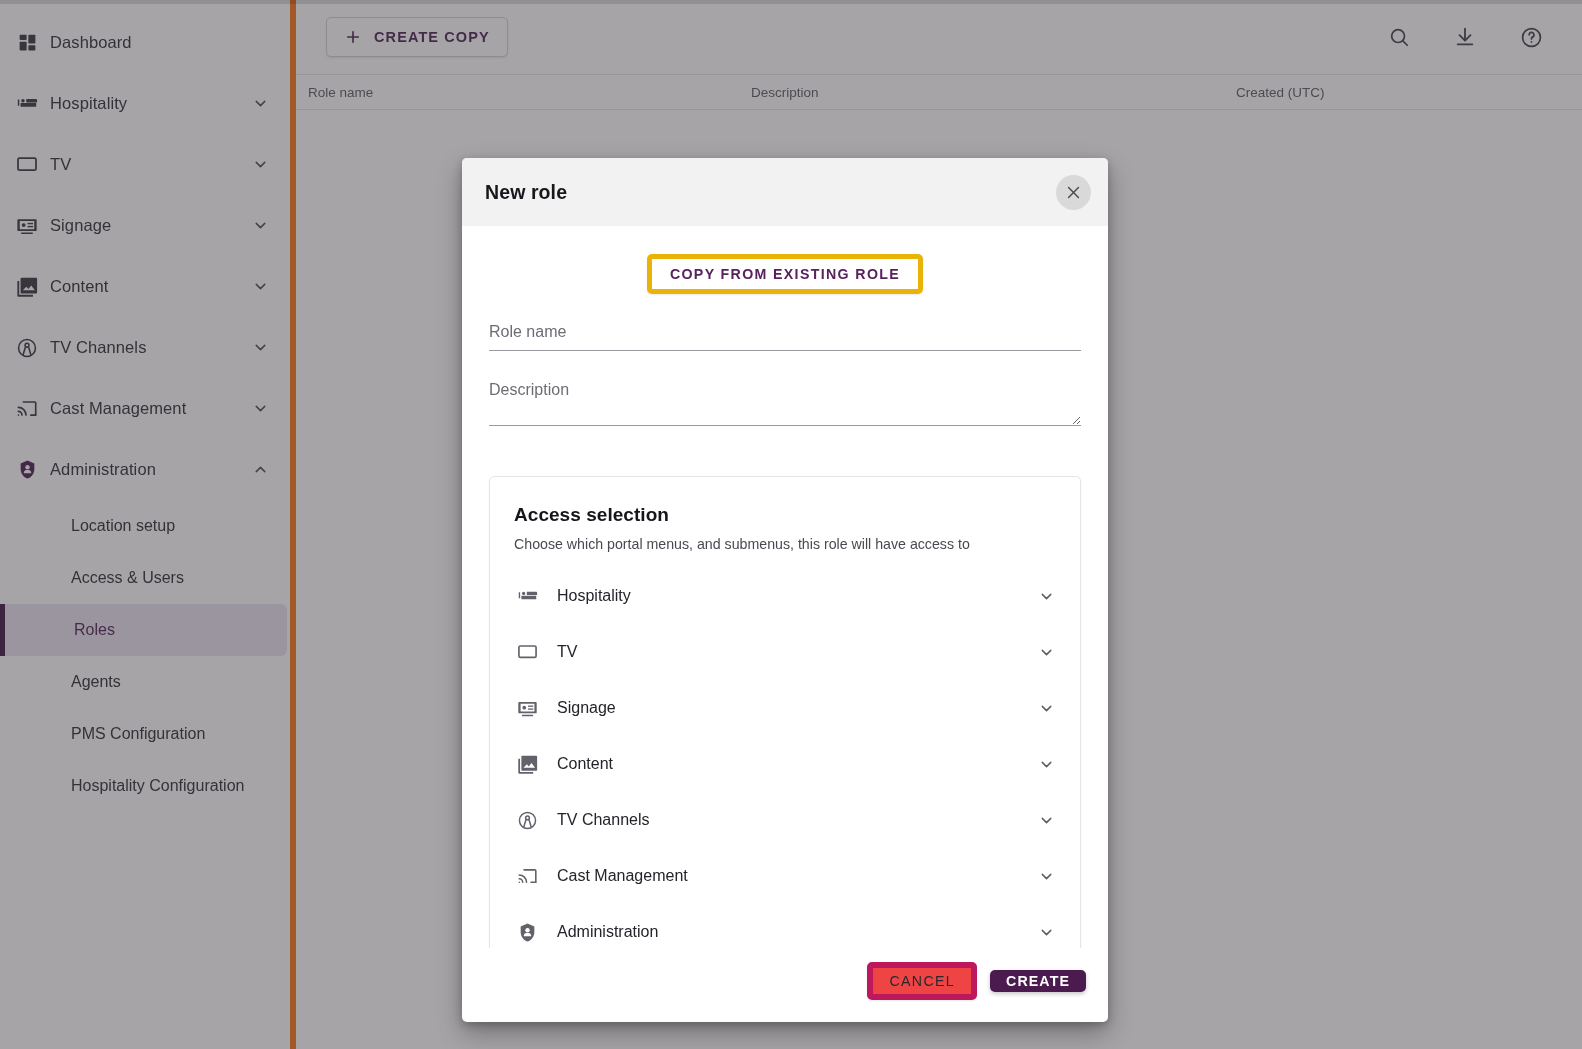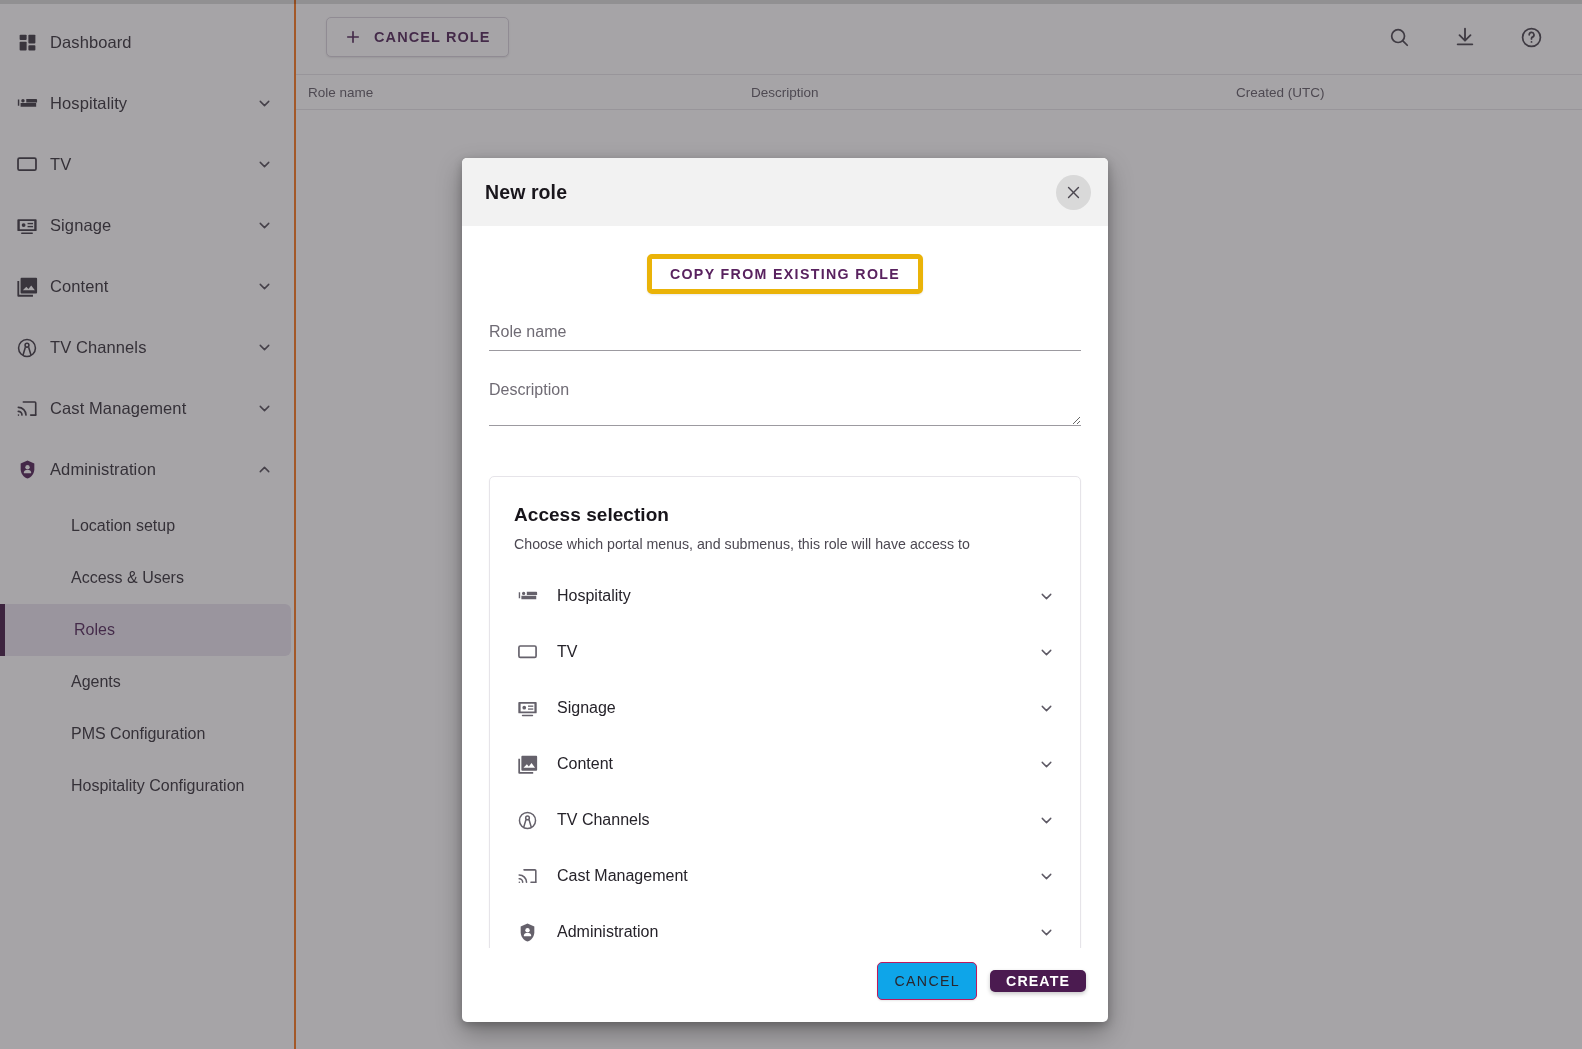--- a/index.html
+++ b/index.html
@@ -11,21 +11,21 @@
   }
 
   #root { position: relative; width: 1582px; height: 1049px; }
 
   
   .app { position: absolute; inset: 0; display: flex; background: #ffffff; }
 
   .sidebar {
     width: 296px; flex: 0 0 296px; height: 1049px;
     background: #ffffff;
-    border-right: 2px solid #f97316;
+    border-right: 6px solid #f97316;
     padding-top: 12px;
     position: relative;
   }
   .nav-item {
     height: 61px; display: flex; align-items: center;
     padding: 0 20px 0 14px; cursor: pointer; position: relative;
   }
   .nav-icon {
     width: 26px; height: 26px; flex: 0 0 26px;
     display: flex; align-items: center; justify-content: center;
@@ -165,22 +165,22 @@
     display: flex; align-items: center; justify-content: center; color: #65616b;
   }
   .access-label { flex: 1 1 auto; font-size: 16px; color: #26232a; }
   .access-chev { width: 20px; height: 20px; color: #5d5964; display:flex; align-items:center; justify-content:center; }
 
   .dialog-footer {
     flex: 0 0 74px; display: flex; align-items: center; justify-content: flex-end;
     gap: 13px; padding: 0 22px 8px 0;
   }
   .btn-cancel {
-    height: 38px; padding: 0 16px; border: 1px solid #be185d; border-radius: 5px;
-    background: #0ea5e9; color: #2a272e; font-size: 14.2px; letter-spacing: 1.35px;
+    height: 38px; padding: 0 16px; border: 6px solid #be185d; border-radius: 5px;
+    background: #ef4444; color: #2a272e; font-size: 14.2px; letter-spacing: 1.35px;
     font-family: "Liberation Sans", sans-serif; cursor: pointer;
     box-shadow: 0 1px 2px rgba(0,0,0,.09);
   }
   .btn-create {
     height: 22px; padding: 0 16px; border: none; border-radius: 5px;
     background: #4b1b50; color: #ffffff; font-size: 14.2px; font-weight: 700; letter-spacing: 1.1px;
     font-family: "Liberation Sans", sans-serif; cursor: pointer;
     box-shadow: 0 2px 4px rgba(0,0,0,.22);
   }
 
@@ -341,21 +341,21 @@
     <main class="content-area">
 
       <div class="toolbar">
         <button class="create-role-btn">
           <span style="display:flex">
             <svg width="18" height="18" viewBox="0 0 24 24" fill="none" stroke="currentColor" stroke-width="2.2" stroke-linecap="round">
                 <line x1="12" y1="5" x2="12" y2="19"></line>
                 <line x1="5" y1="12" x2="19" y2="12"></line>
               </svg>
           </span>
-          <span>CANCEL ROLE</span>
+          <span>CREATE COPY</span>
         </button>
 
         <span class="toolbar-spacer"></span>
 
         <span class="toolbar-icon">
           <svg width="22" height="22" viewBox="0 0 24 24" fill="none" stroke="currentColor" stroke-width="1.9" stroke-linecap="round">
               <circle cx="11" cy="11" r="7"></circle>
               <line x1="16.2" y1="16.2" x2="21" y2="21"></line>
             </svg>
         </span>

